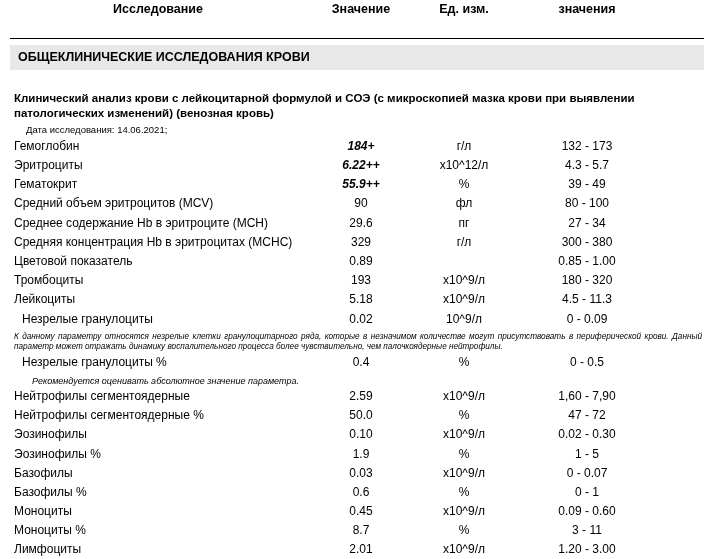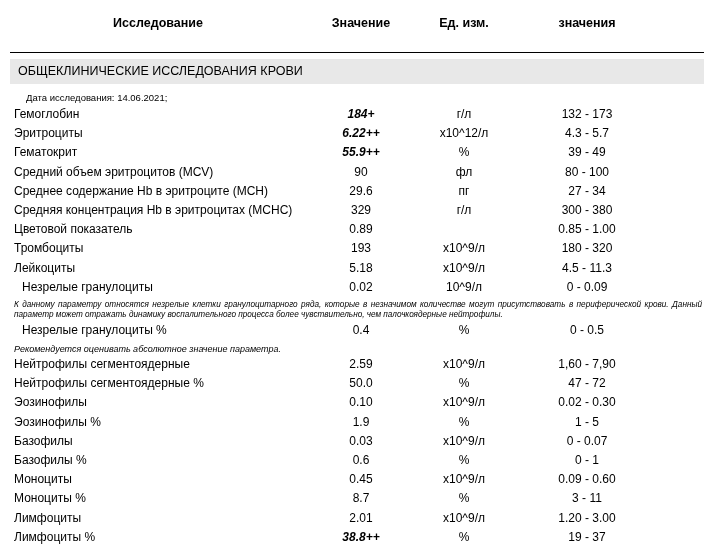--- a/index.html
+++ b/index.html
@@ -22,40 +22,40 @@
     padding: 0 10px;
     position: relative;
   }
 
   
   .head-row {
     display: flex;
     align-items: flex-start;
     font-weight: bold;
     font-size: 12.5px;
-    padding-top: 16px;
+    padding-top: 2px;
     height: 34px;
   }
   .col-name  { width: 296px; text-align: center; }
   .col-value { width: 110px; text-align: center; }
   .col-unit  { width: 96px;  text-align: center; }
   .col-norm  { width: 150px; text-align: center; line-height: 1.25; }
 
   .rule {
     border-bottom: 1.4px solid #000;
     margin: 2px 0 6px 0;
   }
 
   
   .section-band {
     background: #e8e8e8;
-    font-weight: normal;
+    font-weight: bold;
     font-size: 12.5px;
     padding: 5px 8px 6px 8px;
-    margin-bottom: 5px;
+    margin-bottom: 21px;
   }
 
   
   .subtitle {
     font-weight: bold;
     font-size: 11.5px;
     line-height: 1.3;
     padding: 0 2px 0 4px;
   }
   .studydate {
@@ -96,40 +96,42 @@
     font-size: 8.2px;
     font-style: italic;
     line-height: 1.28;
     padding: 1px 2px 2px 4px;
     text-align: justify;
   }
   .note2 {
     font-size: 9px;
     font-style: italic;
     padding: 2px 2px 3px 4px;
+    margin-left: 18px;
   }
 </style>
 </head>
 <body>
 
 <div class="page">
 
   <div class="head-row">
     <div class="col-name">Исследование</div>
     <div class="col-value">Значение</div>
     <div class="col-unit">Ед. изм.</div>
     <div class="col-norm">
       <div>значения</div>
     </div>
   </div>
 
   <div class="rule"></div>
 
   <div class="section-band">ОБЩЕКЛИНИЧЕСКИЕ ИССЛЕДОВАНИЯ КРОВИ</div>
 
+  <div class="subtitle">Клинический анализ крови с лейкоцитарной формулой и СОЭ (с микроскопией мазка крови при выявлении патологических изменений) (венозная кровь)</div>
   <div class="studydate">Дата исследования: 14.06.2021;</div>
 
   <div class="rows" id="group1">
       <div class="row">
         <div class="c-name">Гемоглобин</div>
         <div class="c-value bold">184+</div>
         <div class="c-unit">г/л</div>
         <div class="c-norm">132 - 173</div>
       </div>
       <div class="row">

